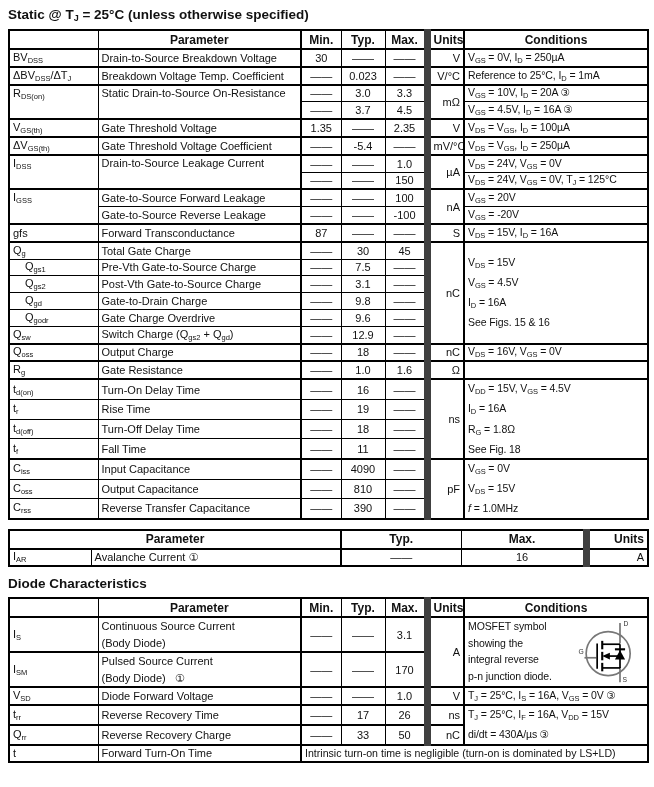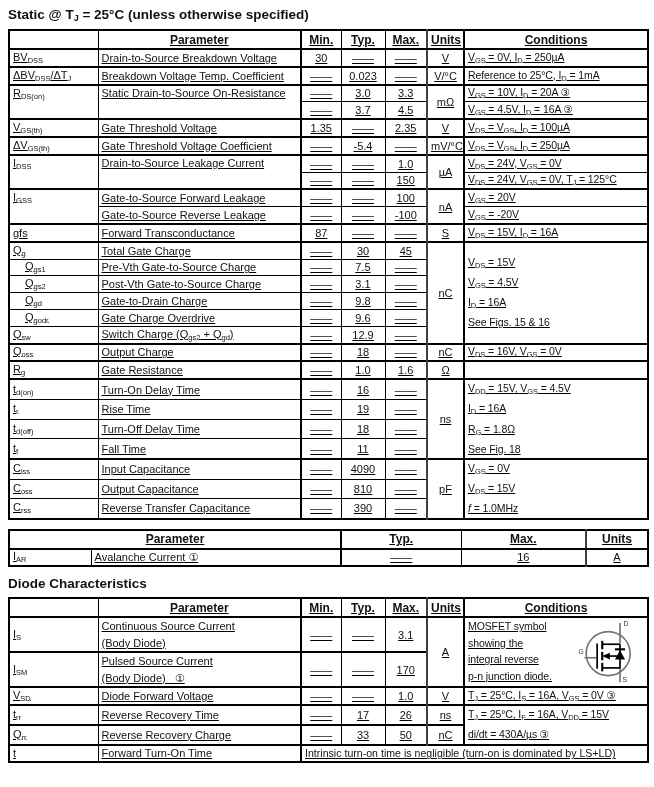--- a/index.html
+++ b/index.html
@@ -1,28 +1,28 @@
 <!DOCTYPE html>
 <html><head>
 <meta charset="utf-8">
 <style>
   html,body{margin:0;padding:0;background:#fff;}
   .page{width:654px;height:787px;box-sizing:border-box;background:#ffffff;color:#000;
         font-family:"Liberation Sans","DejaVu Sans",sans-serif;padding:7px 7px 0 8px;overflow:hidden;}
   .section-title{font-size:13.5px;font-weight:bold;margin:0 0 6px 0;color:#111;}
   .section-title .sub{font-size:9px;}
-  table.tbl{border-collapse:collapse;width:639px;table-layout:fixed;margin:0 6px 9px 0;border:2px solid #000;text-decoration:underline;}
+  table.tbl{border-collapse:collapse;width:639px;table-layout:fixed;margin:0 6px 9px 0;border:2px solid #000;}
   .tbl th,.tbl td{border:1px solid #000;padding:0 3px;overflow:hidden;white-space:nowrap;color:#111;}
   .tbl th{font-size:12px;font-weight:bold;height:17px;text-align:center;border-bottom:2px solid #000;}
   .tbl td{font-size:11px;height:15.8px;vertical-align:middle;}
   .tbl tr.tall td{height:33px;}
   .tbl tr.group-start td{border-top-width:2px;}
   .sub{font-size:7.5px;vertical-align:-2px;}
   .tbl .min{border-left:2px solid #000;}
-  .tbl .units{border-left:2px solid #404040;border-right:2px solid #000;}
+  .tbl .units{border-left:7px solid #404040;border-right:2px solid #000;text-align:right;}
   .tbl-avalanche .typ{border-left:2px solid #000;}
   .tbl .note{border-left:2px solid #000;font-size:10.6px;}
   td.sym,td.param,td.cond,td.note{text-align:left;}
   td.min,td.typ,td.max,td.units{text-align:center;}
   td.cond{font-size:10.5px;letter-spacing:-0.1px;}
   td.sym[rowspan],td.param[rowspan]{vertical-align:top;padding-top:1px;}
   td.indent{padding-left:15px;}
   .line{line-height:17.2px;}
   tr.tall .param .line,.mosfet-lines .line{line-height:16.5px;}
   .mosfet-flex{display:flex;justify-content:space-between;align-items:flex-start;}

